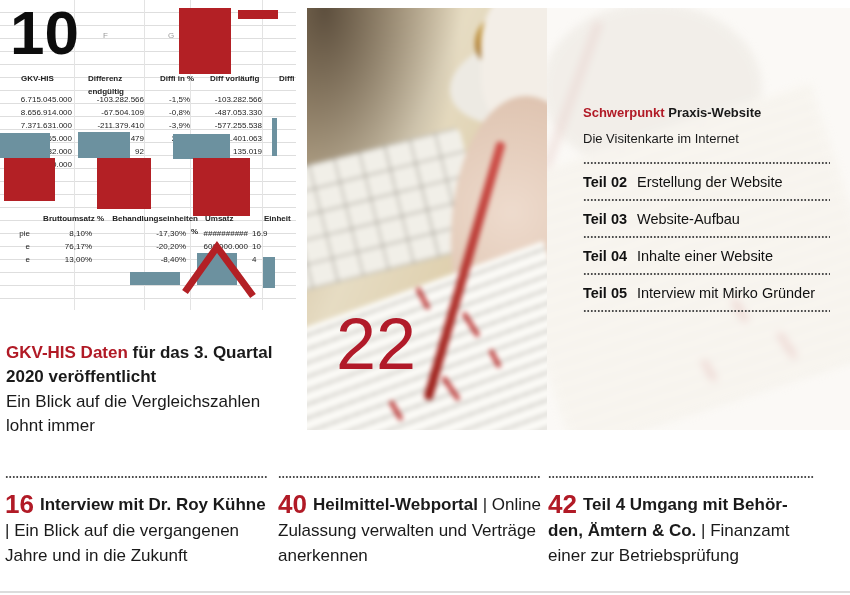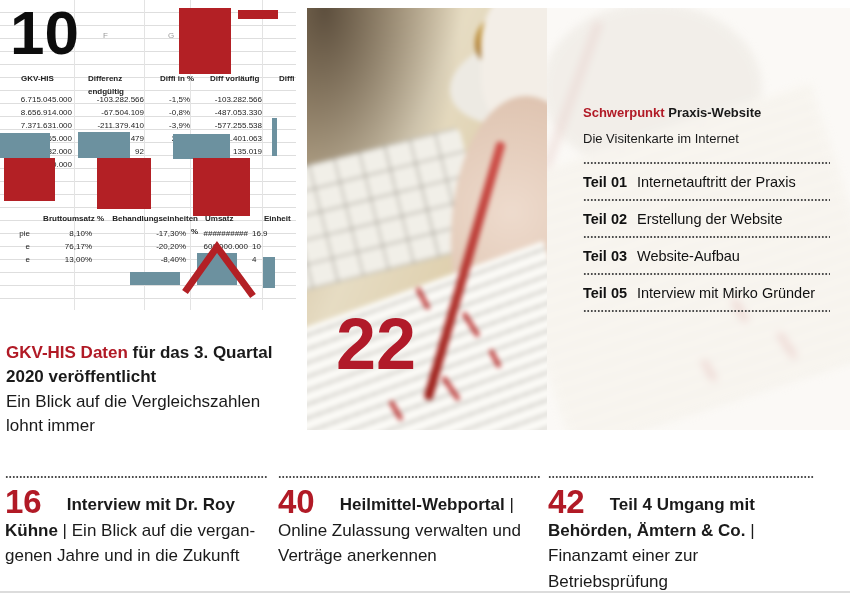--- a/index.html
+++ b/index.html
@@ -60,40 +60,40 @@
     background-image:repeating-linear-gradient(0deg,rgba(150,145,135,.5) 0 2px,transparent 2px 24px),
                      repeating-linear-gradient(90deg,rgba(150,145,135,.5) 0 2px,transparent 2px 26px);}
   .ph-paper{position:absolute;left:-34px;top:290px;width:320px;height:190px;background:#fbfaf6;transform:rotate(-20deg);
     background-image:repeating-linear-gradient(to bottom,transparent 0 7px,rgba(108,103,93,.42) 7px 9px,transparent 9px 13px);}
   .ph-hand{position:absolute;left:152px;top:96px;width:150px;height:290px;border-radius:50%;
     background:radial-gradient(circle at 40% 40%,#eedbcd,#dcc0ac 70%);}
   .ph-sleeve{position:absolute;left:182px;top:-14px;width:110px;height:150px;border-radius:40%;background:#f3eee7;}
   .ph-pen{position:absolute;left:198px;top:142px;width:9px;height:268px;border-radius:4px;
     background:linear-gradient(180deg,#d0504a,#9c1f1a);transform:rotate(16deg);transform-origin:top center;}
   .ph-mark{position:absolute;height:5px;border-radius:2px;background:rgba(185,40,40,.85);}
-  .pageno-22{position:absolute;left:29px;top:300px;font-size:72px;font-weight:bold;color:#b11a29;z-index:5;line-height:1;}
+  .pageno-22{position:absolute;left:29px;top:300px;font-size:72px;font-weight:normal;color:#b11a29;z-index:5;line-height:1;}
   
   .panel{position:absolute;left:547px;top:8px;width:303px;height:422px;overflow:hidden;background:#fbf9f6;}
   .fd{position:absolute;inset:-10px;filter:blur(4px);opacity:.42;}
   .fd-blob{position:absolute;left:5px;top:5px;width:220px;height:170px;border-radius:50%;background:#e6e1d9;}
   .fd-pen{position:absolute;left:58px;top:24px;width:8px;height:260px;background:#cf9b94;transform:rotate(20deg);transform-origin:top center;opacity:.55;}
   .fd-kbd{position:absolute;left:-30px;top:215px;width:190px;height:105px;background:#e7dcc4;transform:rotate(-14deg);opacity:.5;border-radius:8px;}
   .fd-paper{position:absolute;left:-15px;top:130px;width:340px;height:280px;background:#f7f3ea;transform:rotate(-18deg);
     background-image:repeating-linear-gradient(to bottom,transparent 0 8px,rgba(140,135,125,.25) 8px 10px,transparent 10px 14px);}
   .fd-mark{position:absolute;height:5px;border-radius:2px;background:rgba(205,120,115,.7);}
   
   .sp-head{position:absolute;left:36px;top:92px;width:262px;z-index:3;font-size:13px;line-height:26px;}
   .sp-head .l1{font-weight:bold;}
   .parts{position:absolute;left:36px;top:154px;width:247px;z-index:3;}
   .part-line{padding:9px 0 8px 0;font-size:14.5px;line-height:18px;color:#111;}
   .part-label{display:inline-block;width:54px;font-weight:bold;}
   
   .entry{position:absolute;top:476px;z-index:2;}
   .entry .p{margin:14px 0 0 0;font-size:17px;line-height:25.5px;}
-  .entry .num{display:inline-block;font-size:33px;font-weight:bold;color:#b11a26;line-height:20px;vertical-align:-3px;padding-right:25px;}
+  .entry .num{display:inline-block;font-size:26px;font-weight:bold;color:#b11a26;line-height:20px;vertical-align:-3px;padding-right:6px;}
   .entry .b{font-weight:bold;}
   .e1{left:5px;width:263px;}
   .e2{left:278px;width:263px;}
   .e3{left:548px;width:266px;}
   .bottom-rule{position:absolute;left:0;right:0;top:591px;height:1.5px;background:#dcdcdc;}
 </style>
 </head>
 <body>
 
 <div class="sheet">
@@ -242,29 +242,29 @@
   </div>
 
   <div class="sp-head">
     <div class="l1"><span class="red">Schwerpunkt</span><span> Praxis-Website</span></div>
     <div class="l2">Die Visitenkarte im Internet</div>
   </div>
 
   <div class="parts">
     <div>
       <div class="dotline"></div>
-      <div class="part-line"><span class="part-label">Teil 01</span><span class="part-title">Internetauftritt der Praxis</span></div>
-    </div>
-    <div>
-      <div class="dotline"></div>
       <div class="part-line"><span class="part-label">Teil 02</span><span class="part-title">Erstellung der Website</span></div>
     </div>
     <div>
       <div class="dotline"></div>
       <div class="part-line"><span class="part-label">Teil 03</span><span class="part-title">Website-Aufbau</span></div>
+    </div>
+    <div>
+      <div class="dotline"></div>
+      <div class="part-line"><span class="part-label">Teil 04</span><span class="part-title">Inhalte einer Website</span></div>
     </div>
     <div>
       <div class="dotline"></div>
       <div class="part-line"><span class="part-label">Teil 05</span><span class="part-title">Interview mit Mirko Gründer</span></div>
     </div>
     <div class="dotline"></div>
   </div>
 </div>
 
 <div class="entry e1">

